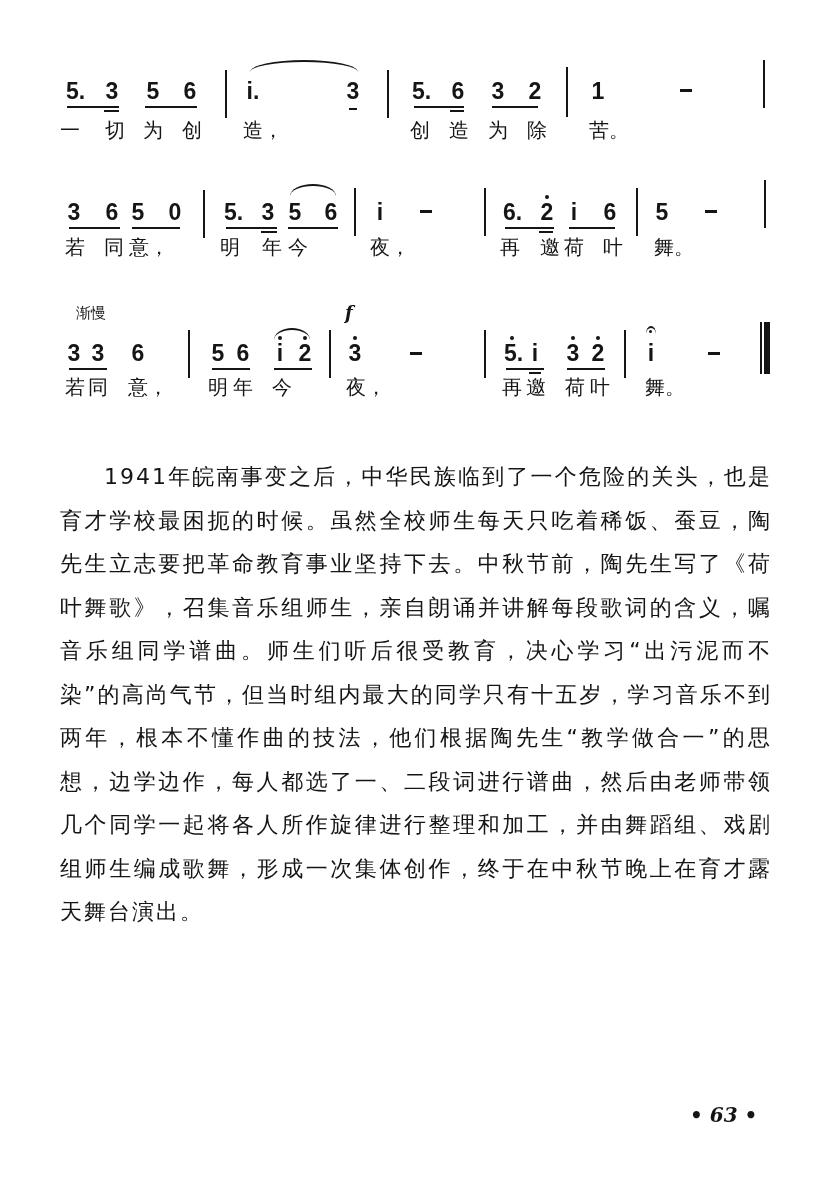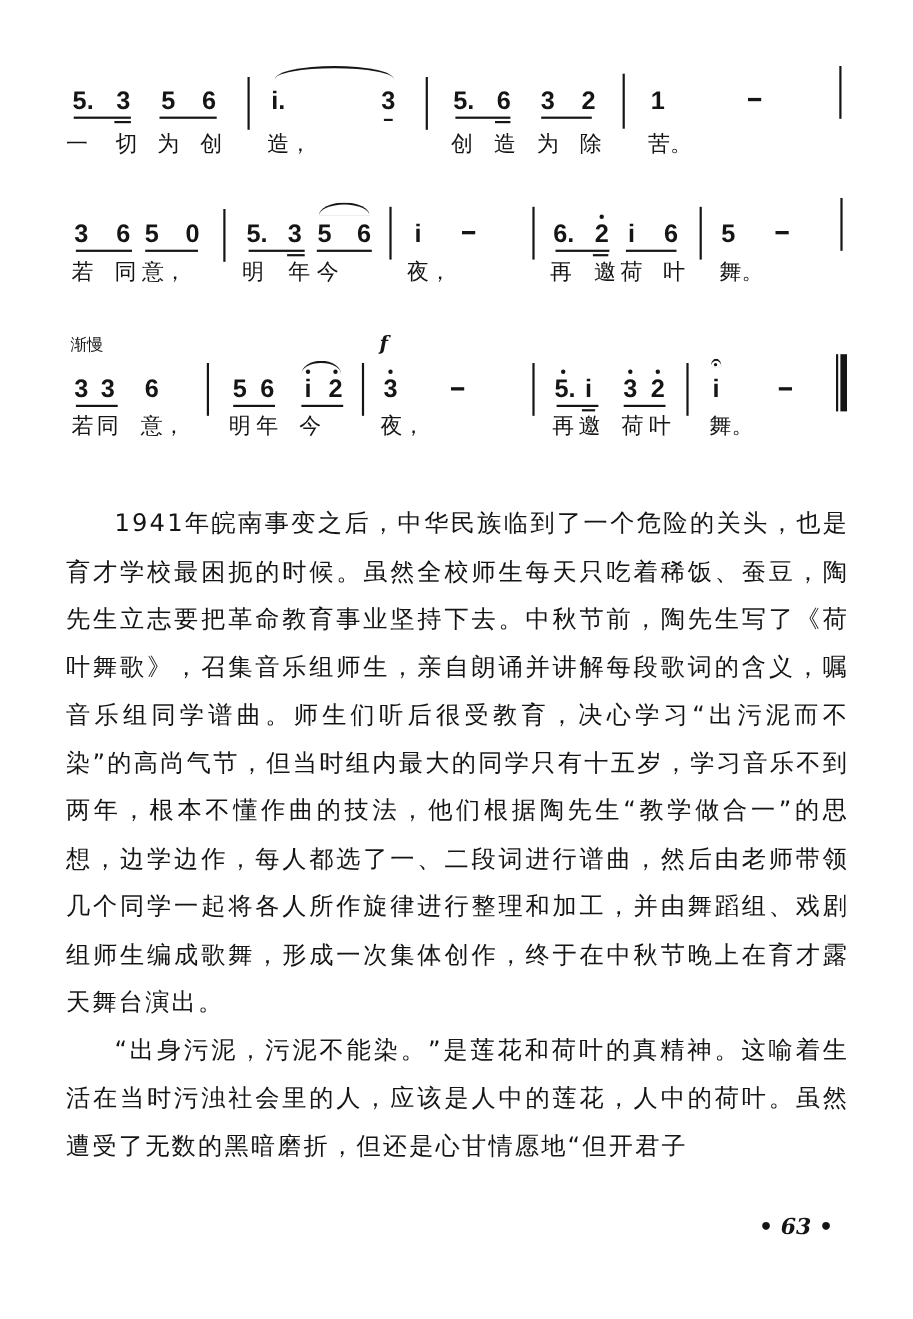--- a/index.html
+++ b/index.html
@@ -127,21 +127,21 @@
     <span class="lyric" style="left:288px;top:58px;">今</span>
     <span class="lyric" style="left:370px;top:58px;">夜，</span>
     <span class="lyric" style="left:500px;top:58px;">再</span>
     <span class="lyric" style="left:540px;top:58px;">邀</span>
     <span class="lyric" style="left:564px;top:58px;">荷</span>
     <span class="lyric" style="left:603px;top:58px;">叶</span>
     <span class="lyric" style="left:654px;top:58px;">舞。</span>
   </div>
 
   <div class="sys" style="top:302px;">
-    <span class="tempo" style="left:64px;top:2px;text-align:right;">渐慢</span>
+    <span class="tempo" style="left:76px;top:2px;text-align:right;">渐慢</span>
     <span class="dyn" style="left:345px;top:0px;">f</span>
 
     <span class="note" style="left:66px;top:40px;">3</span>
     <span class="note" style="left:90px;top:40px;">3</span>
     <span class="note" style="left:130px;top:40px;">6</span>
     <div class="uline" style="left:69px;top:66px;width:38px;"></div>
     <div class="bar" style="left:188px;top:28px;height:48px;"></div>
 
     <span class="note" style="left:210px;top:40px;">5</span>
     <span class="note" style="left:235px;top:40px;">6</span>
@@ -181,16 +181,15 @@
     <span class="lyric" style="left:502px;top:74px;">再</span>
     <span class="lyric" style="left:526px;top:74px;">邀</span>
     <span class="lyric" style="left:565px;top:74px;">荷</span>
     <span class="lyric" style="left:590px;top:74px;">叶</span>
     <span class="lyric" style="left:645px;top:74px;">舞。</span>
   </div>
 </div>
 
 <div class="prose">
   <p>1941年皖南事变之后，中华民族临到了一个危险的关头，也是育才学校最困扼的时候。虽然全校师生每天只吃着稀饭、蚕豆，陶先生立志要把革命教育事业坚持下去。中秋节前，陶先生写了《荷叶舞歌》，召集音乐组师生，亲自朗诵并讲解每段歌词的含义，嘱音乐组同学谱曲。师生们听后很受教育，决心学习“出污泥而不染”的高尚气节，但当时组内最大的同学只有十五岁，学习音乐不到两年，根本不懂作曲的技法，他们根据陶先生“教学做合一”的思想，边学边作，每人都选了一、二段词进行谱曲，然后由老师带领几个同学一起将各人所作旋律进行整理和加工，并由舞蹈组、戏剧组师生编成歌舞，形成一次集体创作，终于在中秋节晚上在育才露天舞台演出。</p>
-  <p>“出身污泥，污泥不能染。”是莲花和荷叶的真精神。这喻着生活在当时污浊社会里的人，应该是人中的莲花，人中的荷叶。虽然遭受了无数的黑暗磨折，但还是心甘情愿地“但开君子</p>
 </div>
 
 <div class="pageno">• 63 •</div>
 
 </body></html>

